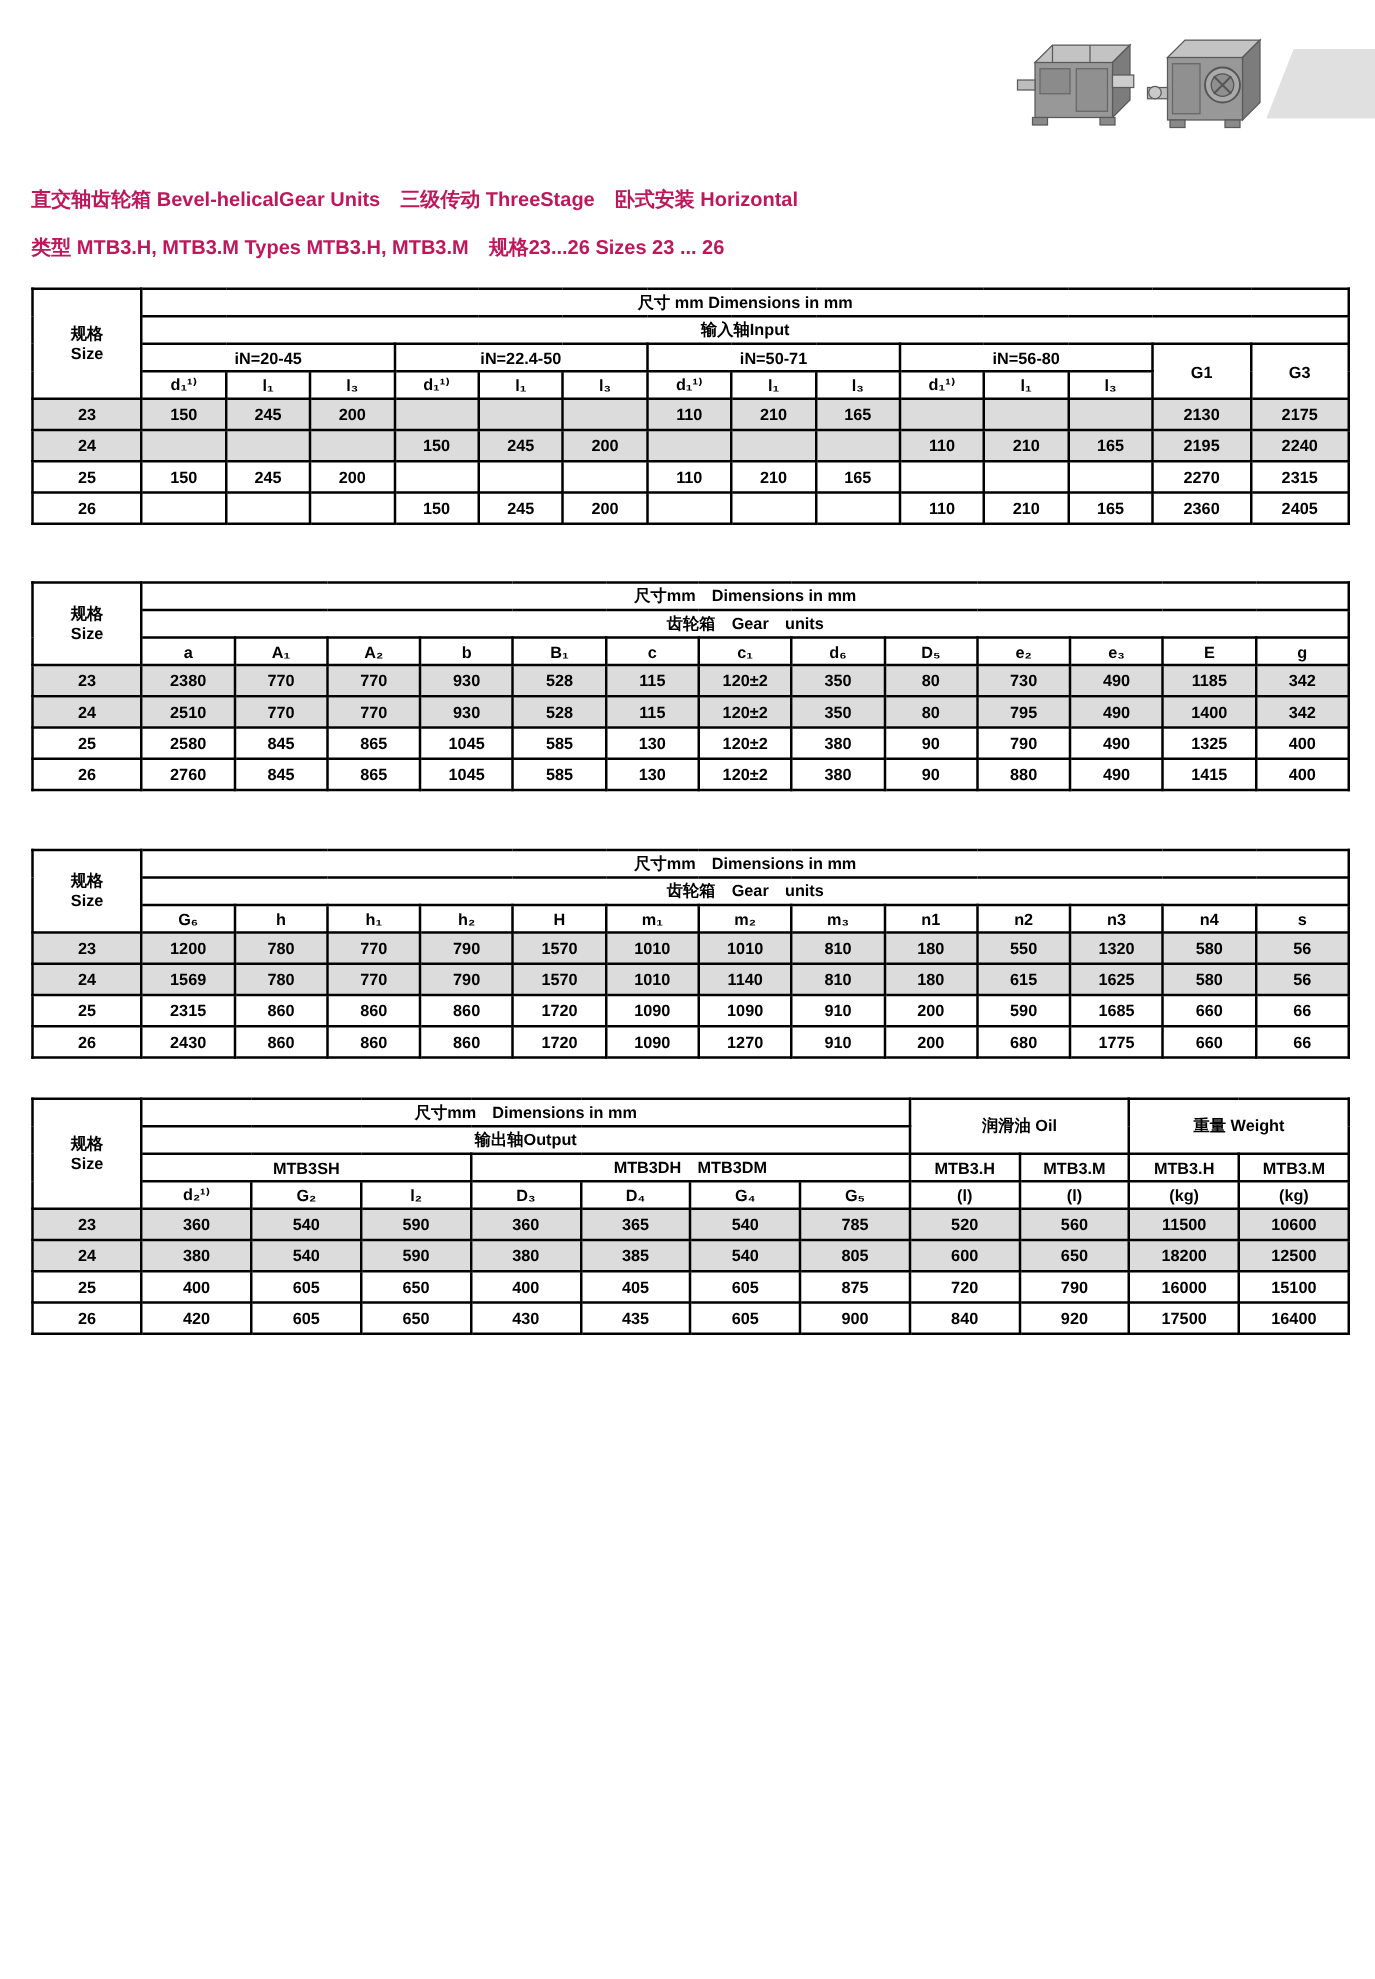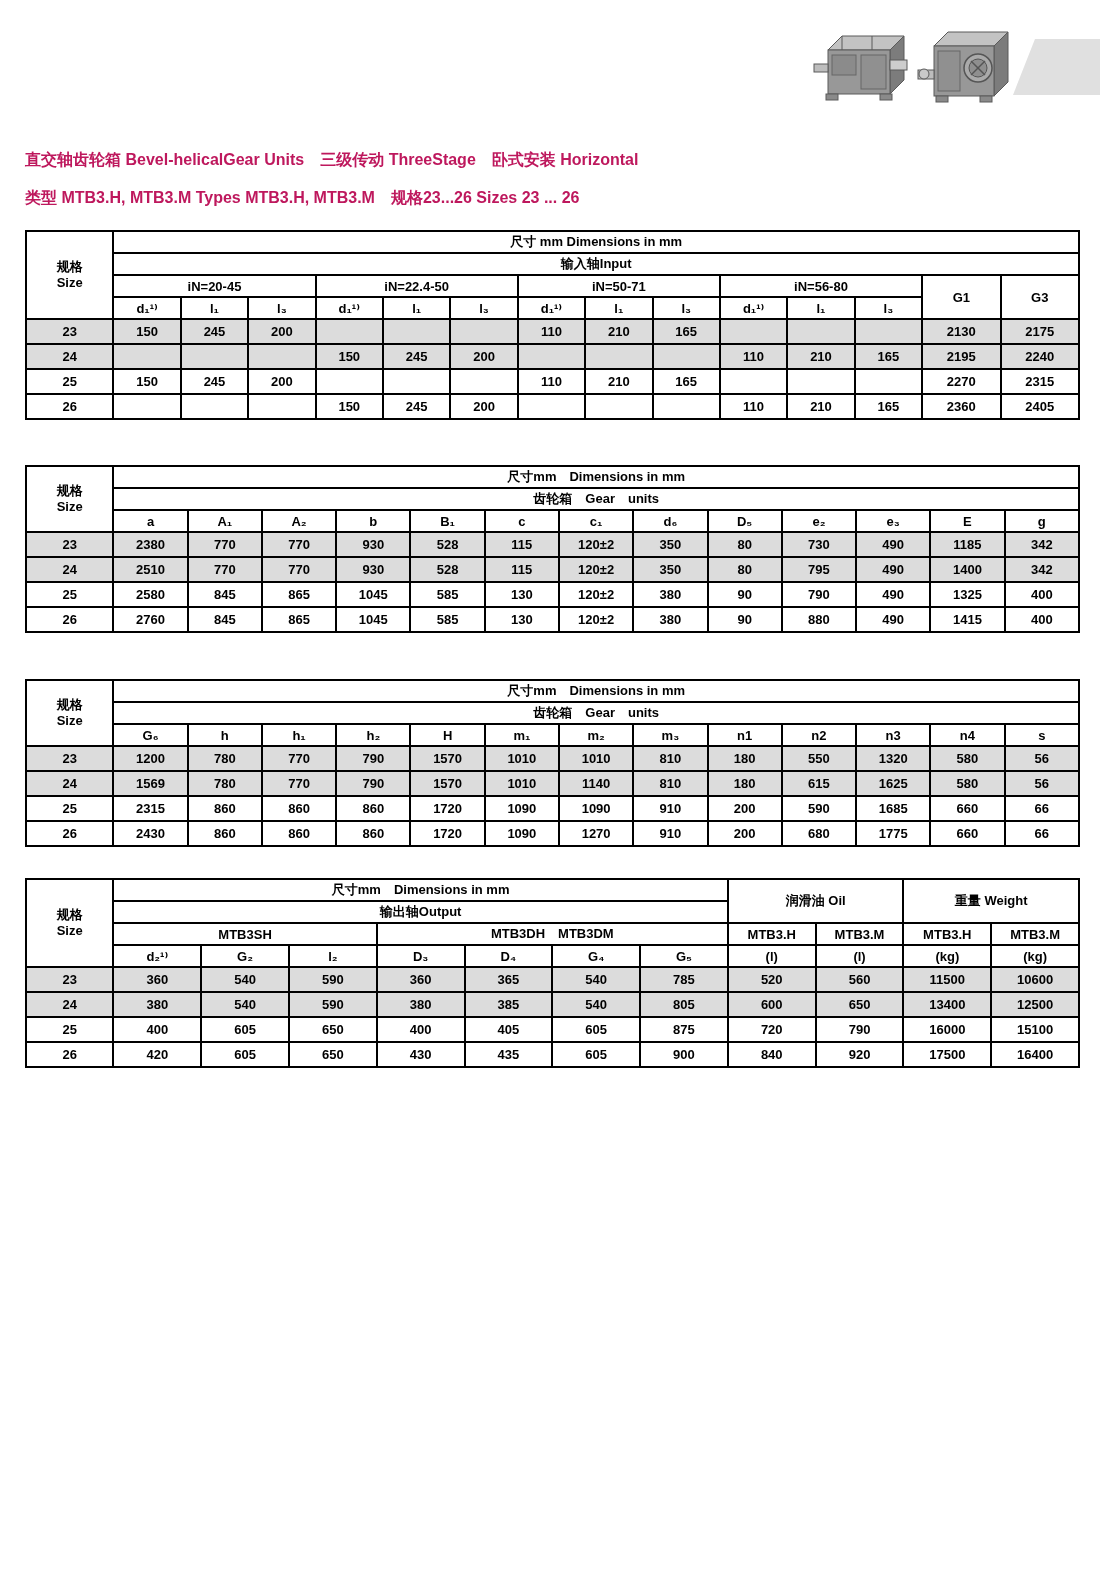--- a/index.html
+++ b/index.html
@@ -495,21 +495,21 @@
           <td>24</td>
           <td>380</td>
           <td>540</td>
           <td>590</td>
           <td>380</td>
           <td>385</td>
           <td>540</td>
           <td>805</td>
           <td>600</td>
           <td>650</td>
-          <td>13400</td>
+          <td>18200</td>
           <td>12500</td>
         </tr>
         <tr>
           <td>25</td>
           <td>400</td>
           <td>605</td>
           <td>650</td>
           <td>400</td>
           <td>405</td>
           <td>605</td>

